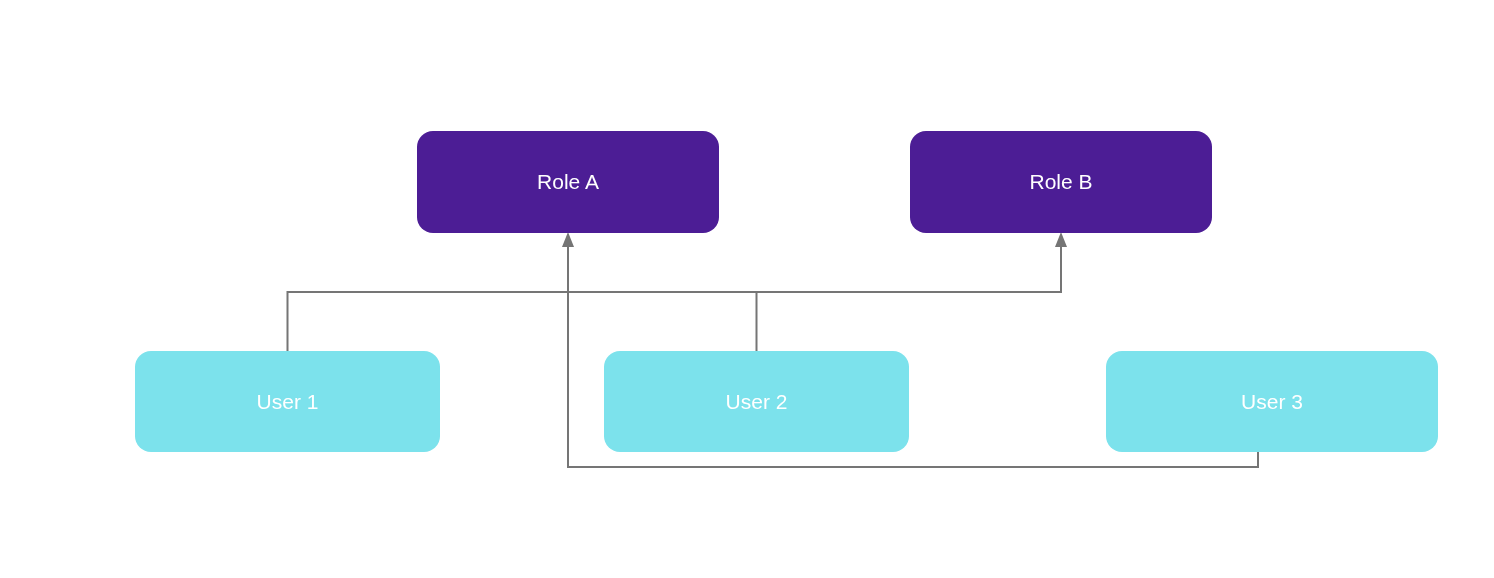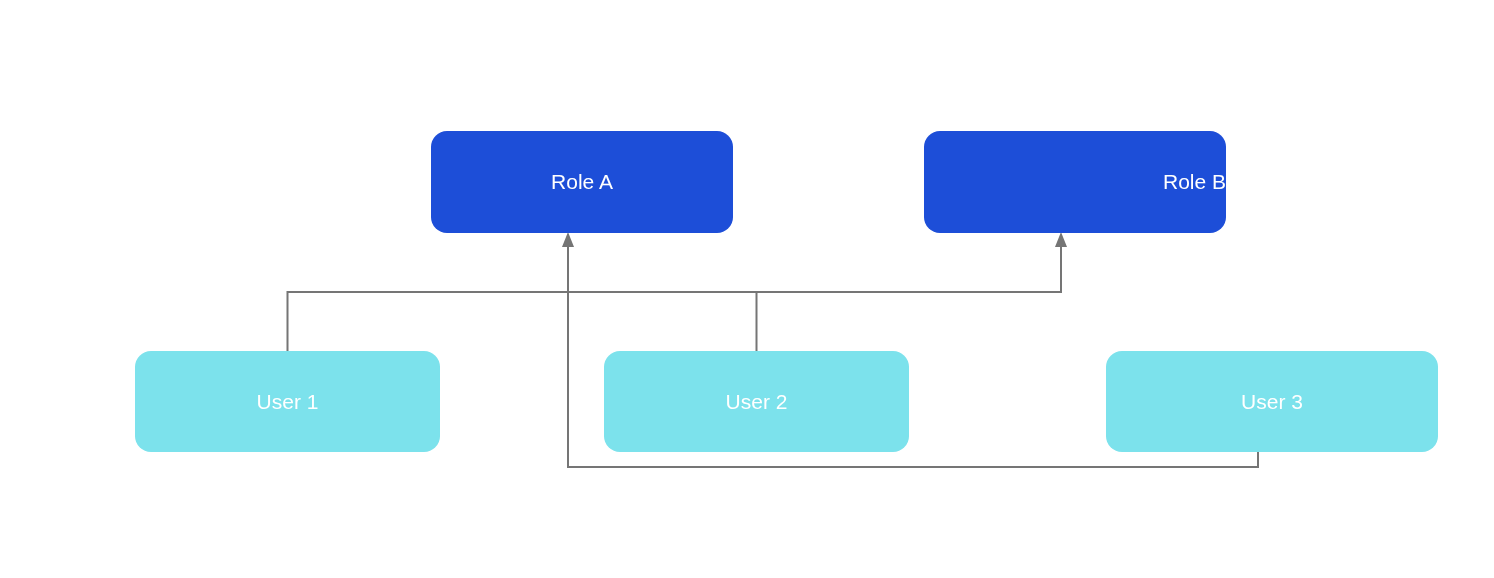--- a/index.html
+++ b/index.html
@@ -41,28 +41,27 @@
     border-radius: 16px;
     display: flex;
     align-items: center;
     justify-content: center;
     color: #ffffff;
     font-size: 21px;
     cursor: default;
     user-select: none;
   }
   .node.role {
-    background: #1d4ed8;
-    margin-left: 14px;
+    background: #4c1d95;
   }
   .node.user {
     background: #7ce2ec;
   }
   #role-a { left: 417px; top: 131px; width: 302px; height: 102px; }
-  #role-b { left: 910px; top: 131px; width: 302px; height: 102px; justify-content: flex-end; }
+  #role-b { left: 910px; top: 131px; width: 302px; height: 102px; }
   #user-1 { left: 135px; top: 351px; width: 305px; height: 101px; }
   #user-2 { left: 604px; top: 351px; width: 305px; height: 101px; }
   #user-3 { left: 1106px; top: 351px; width: 332px; height: 101px; }
 </style>
 </head>
 <body>
 
 <div class="canvas">
 
   <svg class="connectors" width="1494" height="578" viewBox="0 0 1494 578">

